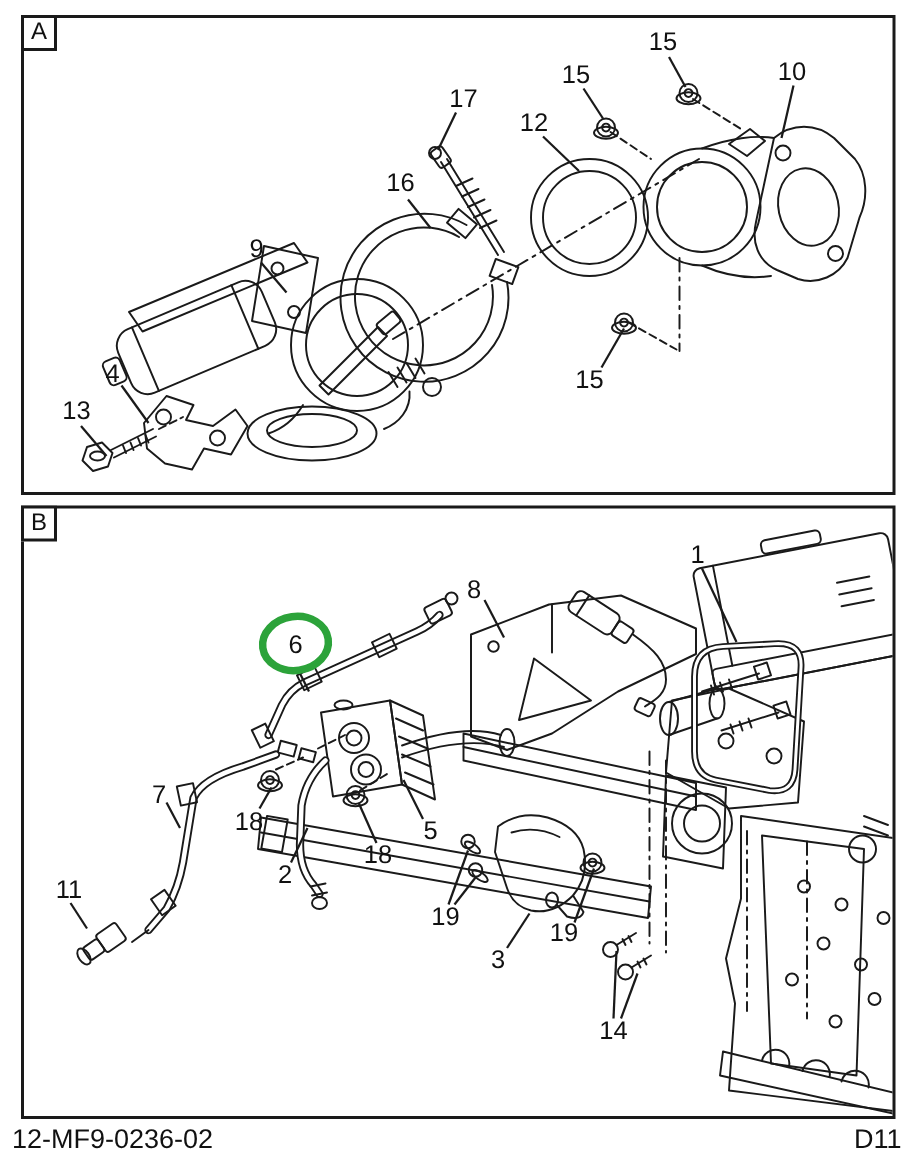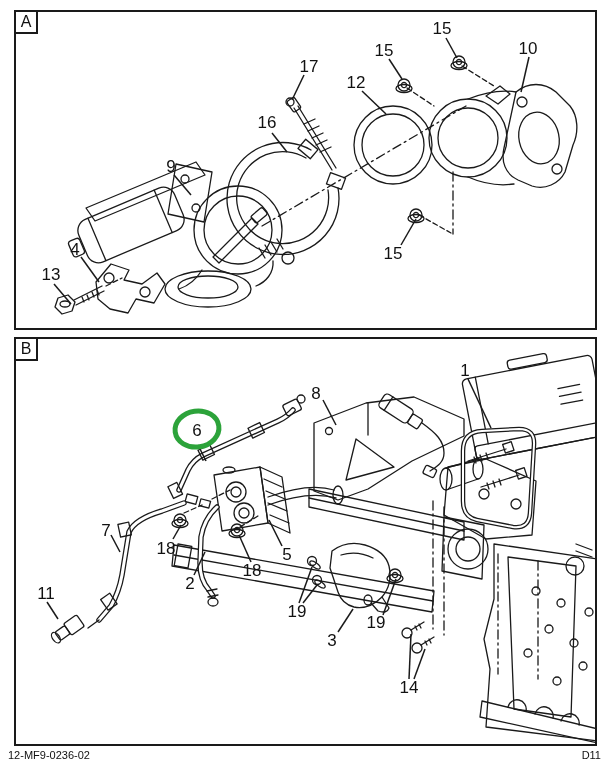--- a/index.html
+++ b/index.html
@@ -16,21 +16,21 @@
   .thick{stroke-width:5.5;}
   .wov{stroke:#fff;stroke-width:3;}
   .loop-o{stroke-width:4.5;}
   .loop-i{stroke:#fff;stroke-width:2;}
   .dd{stroke-dasharray:9 4 2 4;}
   .ds{stroke-dasharray:5 3;}
   .callouts text{fill:#111;stroke:none;font-family:"Liberation Sans","DejaVu Sans",sans-serif;
     font-size:17px;text-anchor:middle;dominant-baseline:central;}
   .callouts line{stroke:#1a1a1a;stroke-width:1.5;fill:none;}
   .callouts .highlight-ellipse{fill:none;stroke-width:5;}
-  .footer-text{position:absolute;top:749px;font-size:11px;color:#111;}
+  .footer-text{position:absolute;top:749px;font-size:18px;color:#111;}
   #footer-left{left:8px;}
   #footer-right{right:9px;}
 </style>
 </head>
 <body>
 
 <div id="page">
 
   <div class="panel" id="panel-A">
     <div class="corner-label">A</div>

